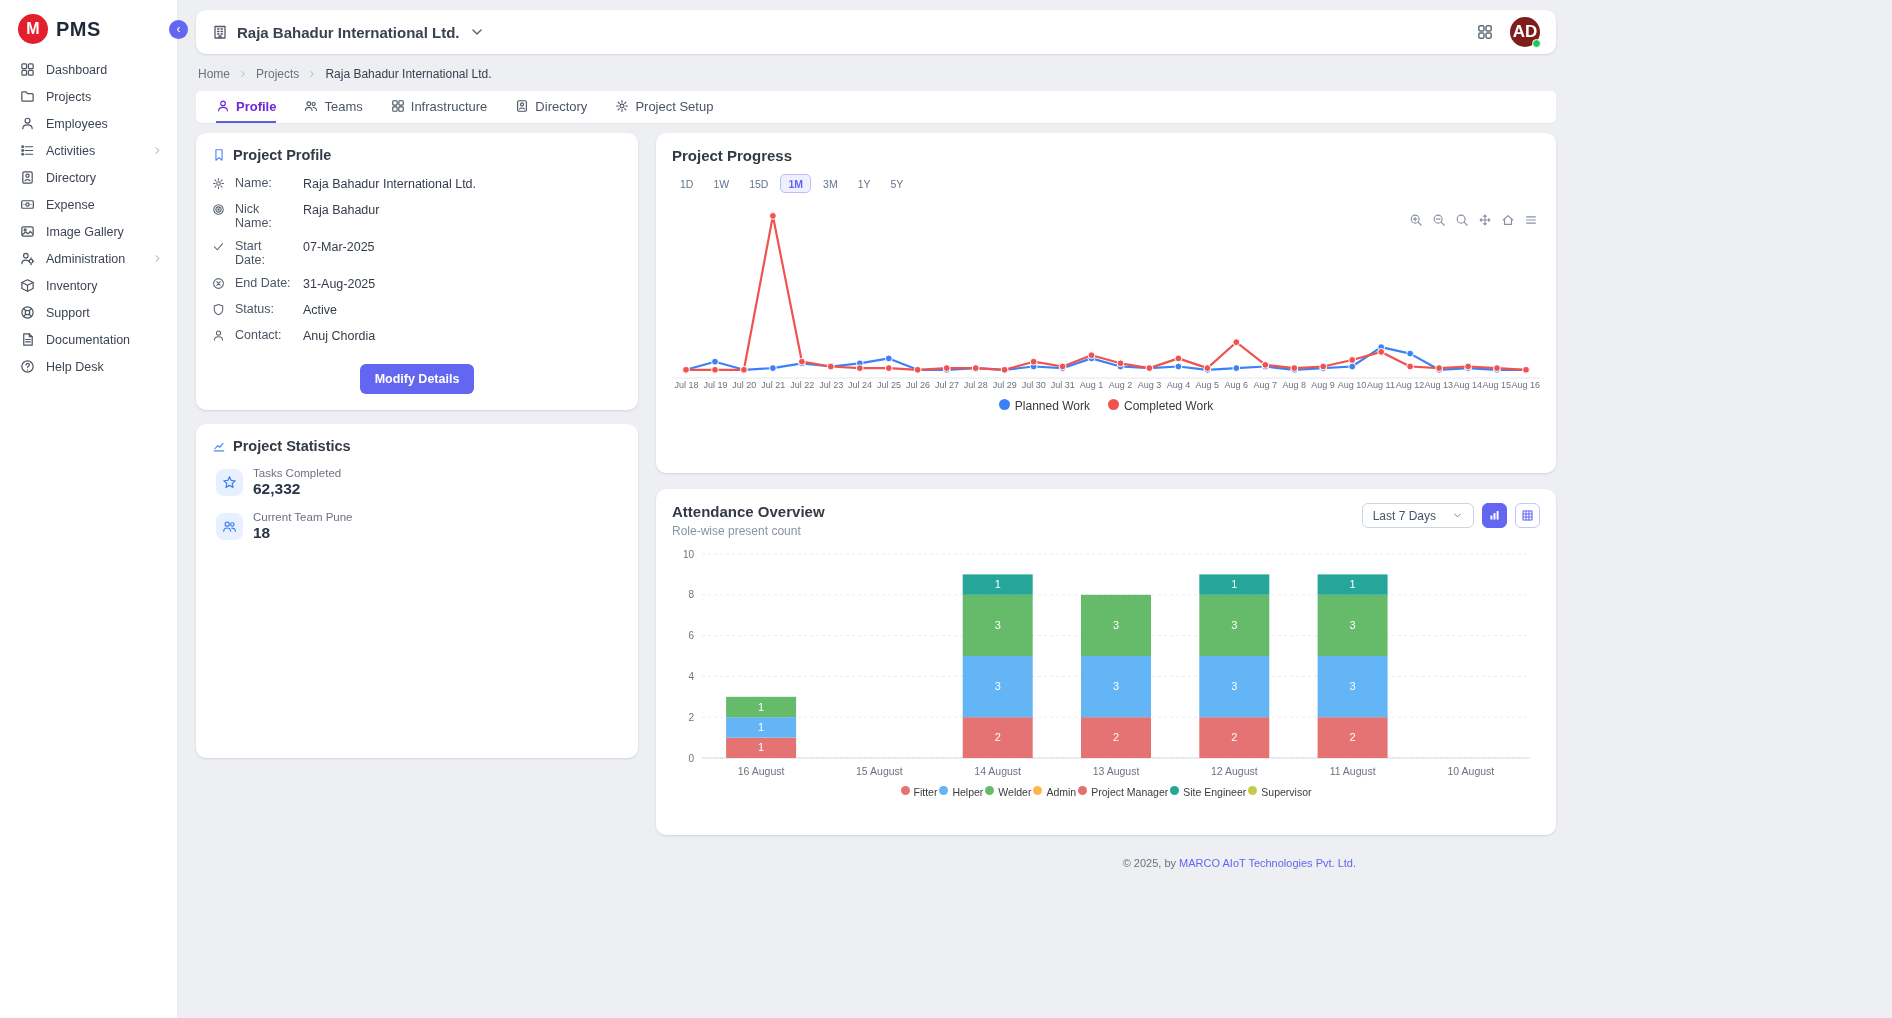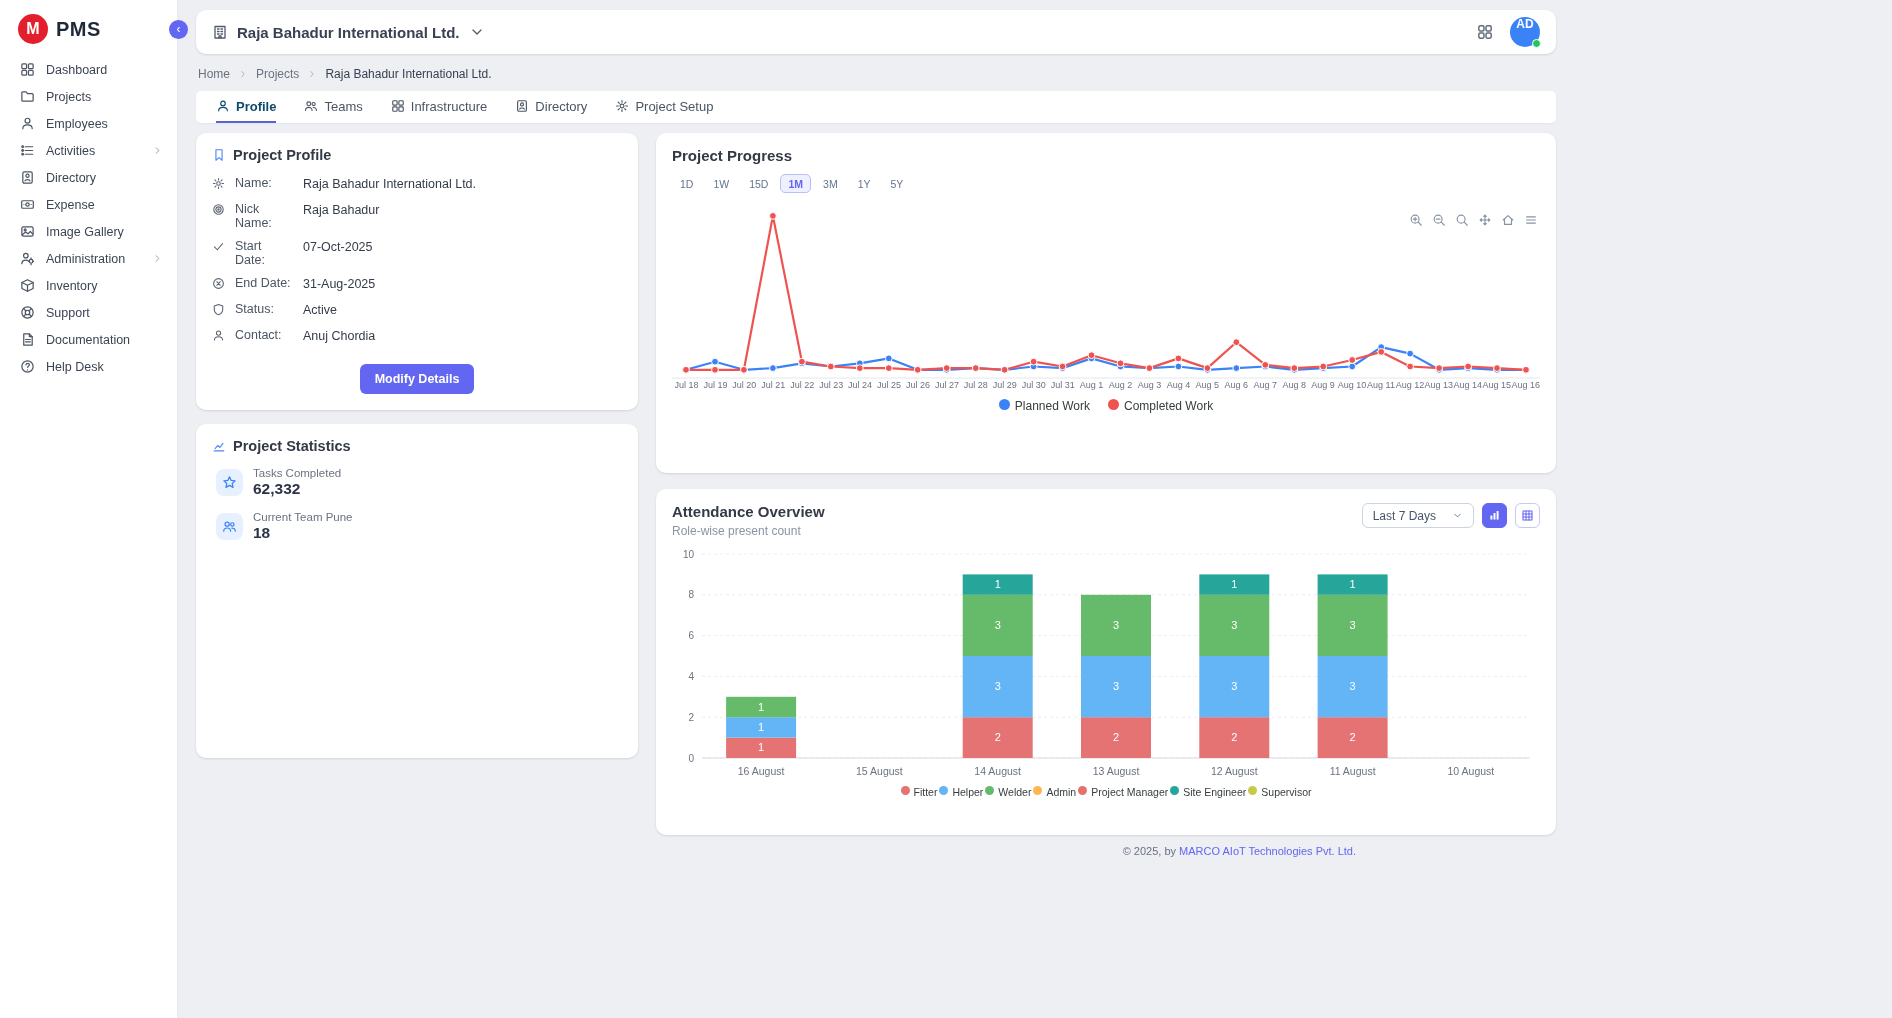--- a/index.html
+++ b/index.html
@@ -24,32 +24,32 @@
   .main { margin-left:178px; padding:10px 0 0 18px; width:1396px; }
   .card { background:#fff; border-radius:10px; box-shadow:0 1px 2px rgba(16,24,40,.05), 0 1px 3px rgba(16,24,40,.07); }
 
   .topbar { width:1360px; height:44px; display:flex; align-items:center; justify-content:space-between; padding:0 16px; }
   .company { display:flex; align-items:center; gap:9px; cursor:pointer; }
   .company .icon { color:#51596a; } .company .icon svg { width:16px; height:16px; }
   .company-name { font-size:15px; font-weight:600; color:#3a4252; }
   .chev-down { color:#51596a; } .chev-down svg { width:13px; height:13px; }
   .topbar-right { display:flex; align-items:center; gap:16px; }
   .apps-icon { color:#5f6b7a; cursor:pointer; } .apps-icon svg { width:18px; height:18px; }
-  .avatar { position:relative; width:30px; height:30px; border-radius:50%; background:#3b82f6; color:#fff; font-size:12px; font-weight:600; display:flex; justify-content:center; cursor:pointer; }
+  .avatar { position:relative; width:30px; height:30px; border-radius:50%; background:#7f1d1d; color:#fff; font-size:17px; font-weight:600; display:flex; align-items:center; justify-content:center; cursor:pointer; }
   .status-dot { position:absolute; right:-1px; bottom:-1px; width:9px; height:9px; border-radius:50%; background:#22c55e; border:1.5px solid #fff; }
 
   .breadcrumb { width:1360px; display:flex; align-items:center; gap:8px; margin:13px 0 10px 2px; font-size:12px; color:#6b7280; }
   .bc-item { cursor:pointer; }
   .bc-current { color:#374151; font-weight:500; cursor:default; }
   .bc-sep { color:#9ca3af; } .bc-sep svg { width:10px; height:10px; }
 
   .tabs-strip { width:1360px; height:32px; background:#fff; border-radius:5px; display:flex; gap:28px; padding:0 20px; box-shadow:0 1px 2px rgba(16,24,40,.04); }
   .tab { display:flex; align-items:center; gap:6px; font-size:13px; color:#4b5563; height:100%; border-bottom:2px solid transparent; cursor:pointer; }
   .tab-ico svg { width:14px; height:14px; }
-  .tab-active { color:#0c4a6e; font-weight:600; border-bottom-color:#5a61d8; }
+  .tab-active { color:#6d28d9; font-weight:600; border-bottom-color:#5a61d8; }
 
   .grid-row { margin-top:10px; display:flex; gap:18px; align-items:flex-start; width:1360px; }
   .col-left { width:442px; display:flex; flex-direction:column; gap:14px; }
   .col-right { width:900px; display:flex; flex-direction:column; gap:16px; }
 
   .card-title-row { display:flex; align-items:center; gap:7px; }
   .card-title { font-size:14.5px; font-weight:700; color:#333a45; }
   .card-title-ico { color:#4f86f7; } .card-title-ico svg { width:14px; height:14px; }
 
   
@@ -91,21 +91,21 @@
   .att-controls { display:flex; gap:8px; align-items:center; }
   .select-box { display:flex; align-items:center; gap:16px; border:1px solid #cbd5e1; border-radius:6px; padding:4.5px 10px; font-size:12px; color:#475569; cursor:pointer; background:#fff; }
   .select-box .icon { color:#64748b; } .select-box .icon svg { width:11px; height:11px; }
   .toggle-btn { width:25px; height:25px; border-radius:6px; display:flex; align-items:center; justify-content:center; border:1px solid #c3c9f8; cursor:pointer; background:#fff; color:#6366f1; }
   .toggle-btn svg { width:13px; height:13px; }
   .toggle-btn.active { background:#6366f1; border-color:#6366f1; color:#fff; }
   .bar-chart-svg { margin-top:6px; display:block; }
   .legend-row.small { font-size:10.5px; gap:2px; margin-top:4px; }
   .legend-row.small .legend-dot { width:9px; height:9px; margin-right:4px; }
 
-  .footer { width:1360px; text-align:right; padding:10px 200px 14px 0; font-size:11px; color:#6b7280; }
+  .footer { width:1360px; text-align:right; padding:10px 200px 14px 0; font-size:11px; color:#6b7280;margin-top:12px; }
   .footer a { color:#6366f1; text-decoration:none; cursor:pointer; }
 
   .gauge-svg text { font-family:"Liberation Sans", sans-serif; }
 </style>
 </head>
 <body>
 
 <aside class="sidebar">
   <div class="brand">
     <span class="brand-logo">M</span>
@@ -381,21 +381,21 @@
               <span class="field-label">Nick Name:</span>
               <span class="field-value">Raja Bahadur</span>
             </div>
             <div class="field-row">
               <span class="icon field-ico">
                 <svg viewBox="0 0 16 16" fill="none" stroke="currentColor" stroke-width="1.3" stroke-linecap="round" stroke-linejoin="round">
                   <path d="M3 8.5 6.5 12 13 4.5"></path>
                 </svg>
               </span>
               <span class="field-label">Start Date:</span>
-              <span class="field-value">07-Oct-2025</span>
+              <span class="field-value">07-Mar-2025</span>
             </div>
             <div class="field-row">
               <span class="icon field-ico">
                 <svg viewBox="0 0 16 16" fill="none" stroke="currentColor" stroke-width="1.3" stroke-linecap="round" stroke-linejoin="round">
                   <circle cx="8" cy="8" r="6"></circle>
                   <path d="M5.8 5.8l4.4 4.4M10.2 5.8l-4.4 4.4"></path>
                 </svg>
               </span>
               <span class="field-label">End Date:</span>
               <span class="field-value">31-Aug-2025</span>

